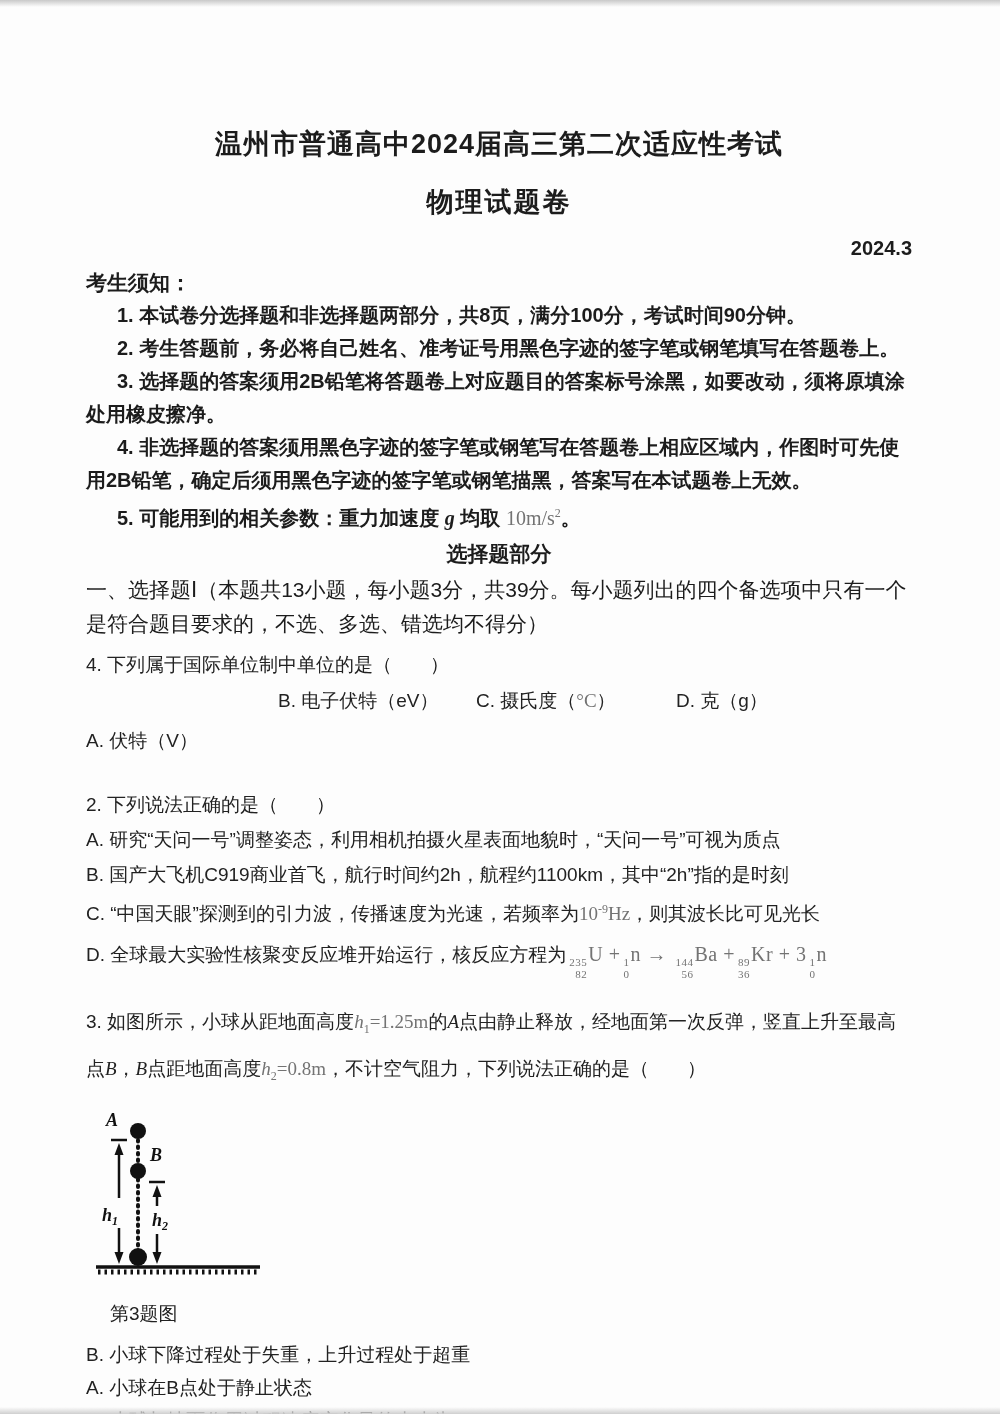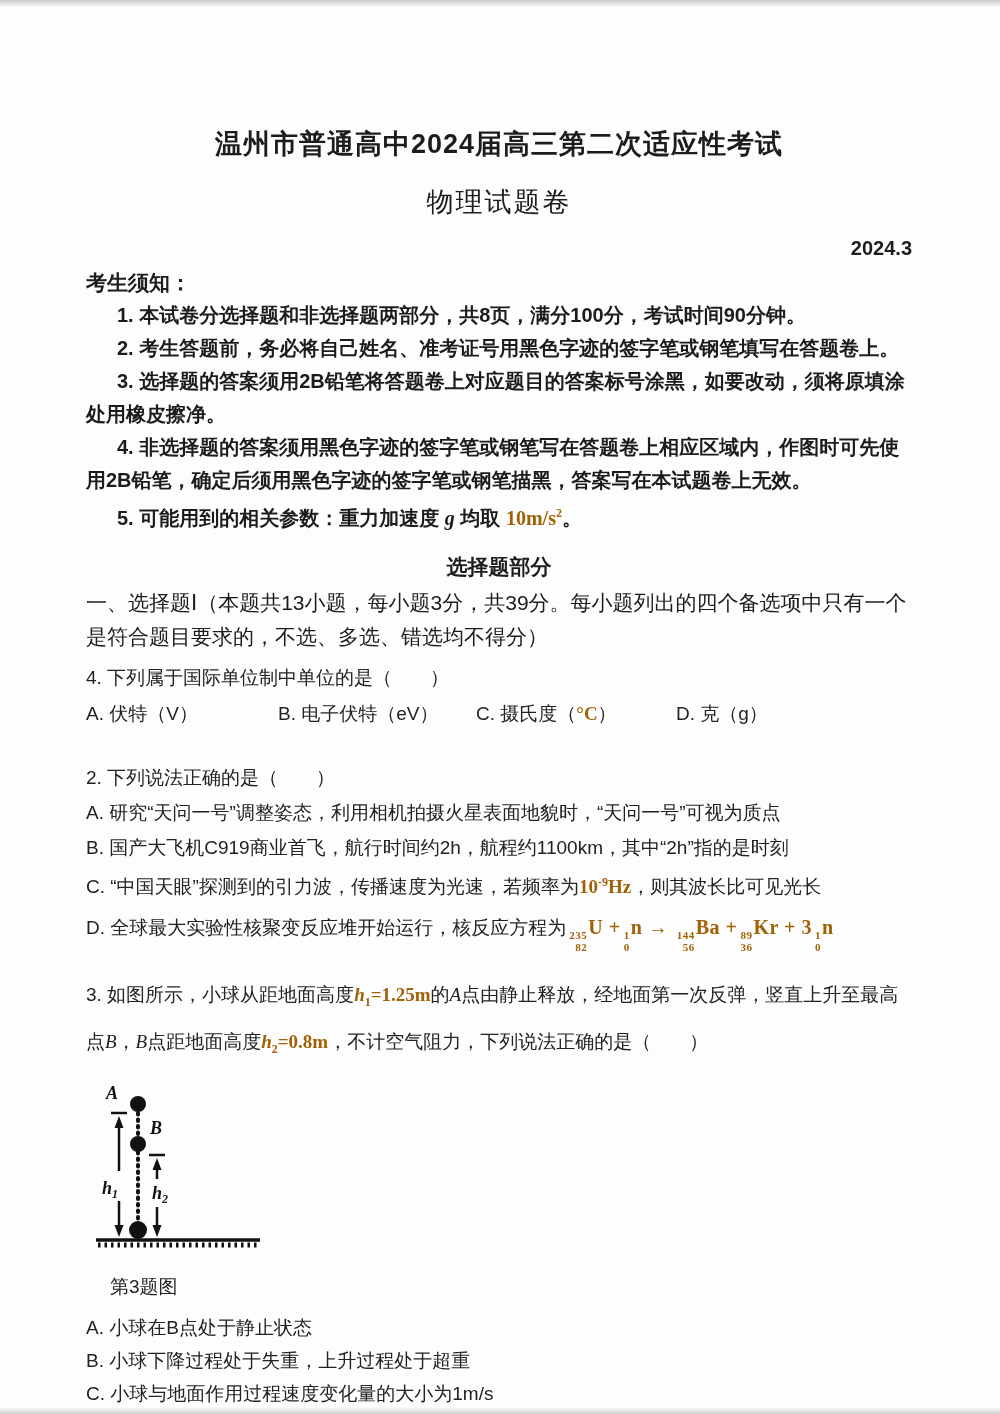--- a/index.html
+++ b/index.html
@@ -9,38 +9,38 @@
     font-family:"Liberation Sans","DejaVu Sans",sans-serif;
     position:relative;
   }
   .scan-edge-top { position:absolute; top:0; left:0; width:100%; height:7px;
     background:linear-gradient(#c9c9c9,rgba(255,255,255,0)); }
   .scan-edge-bottom { position:absolute; bottom:0; left:0; width:100%; height:7px;
     background:linear-gradient(rgba(255,255,255,0),#cfcfcf); }
   .content { padding:126px 88px 0 86px; }
 
   .doc-title { text-align:center; font-size:27px; font-weight:700; letter-spacing:1px; }
-  .doc-subtitle { text-align:center; font-size:27px; font-weight:400; margin-top:22px; letter-spacing:2px; }
+  .doc-subtitle { text-align:center; font-size:27px; font-weight:700; margin-top:22px; letter-spacing:2px; }
   .doc-date { text-align:right; font-size:20px; font-weight:700; margin-top:17px; }
 
   .notice-heading { font-size:21px; font-weight:700; line-height:33px; margin-top:6px; }
   .notice-item { font-size:20px; font-weight:700; line-height:33px; margin:0; text-indent:1.55em; }
   .g-sym { font-family:"Liberation Serif","DejaVu Serif",serif; font-style:italic; font-weight:700; }
-  .formula { font-family:"Liberation Serif","DejaVu Serif",serif; color:#a16207; font-weight:700; }
+  .formula { font-family:"Liberation Serif","DejaVu Serif",serif; color:#737373; font-weight:400; }
   .formula sup { font-size:12px; }
   .formula sub { font-size:12px; }
 
-  .section-heading { text-align:center; font-size:21px; font-weight:700; line-height:34px; margin-top:15px; }
+  .section-heading { text-align:center; font-size:21px; font-weight:700; line-height:34px; margin-top:2px; }
   .section-intro { font-size:21px; font-weight:400; line-height:34px; margin:2px 0 8px 0; }
 
   .question { font-size:19px; line-height:32px; color:#222; }
   .q-stem { margin:0; }
   .q1-block { margin-top:8px; }
   .q1-options { display:flex; margin-top:4px; }
-  .q1-col-a { width:192px; } .q1-col-b { width:198px; } .q1-col-c { width:200px; }
+  .q1-col-a { width:192px;margin-top:40px; } .q1-col-b { width:198px; } .q1-col-c { width:200px; }
   .q2-block { margin-top:30px; }
   .q2-block p { margin:0; line-height:35px; }
   .q2-option-d { margin-top:6px !important; }
   .q3-block { margin-top:22px; }
   .q3-block .q-stem { line-height:40px; }
   .var { font-family:"Liberation Serif","DejaVu Serif",serif; font-style:italic; }
 
   .ss { display:inline-flex; flex-direction:column; align-items:flex-end;
         line-height:1.05; font-size:11px; vertical-align:-5px; margin:0 1px 0 3px; }
   .eq { font-size:20px; letter-spacing:0.5px; }
@@ -139,21 +139,21 @@
 
         <g>
           <line class="ink" x1="6" y1="161" x2="170" y2="161" stroke-width="3.5"></line>
           <line class="ink" x1="8" y1="166" x2="170" y2="166" stroke-width="5" stroke-dasharray="2.5 4"></line>
         </g>
       </svg>
       <div class="fig-caption">第3题图</div>
     </div>
 
     <div class="q3-options">
+      <p>B. 小球下降过程处于失重，上升过程处于超重</p>
       <p>A. 小球在B点处于静止状态</p>
-      <p>B. 小球下降过程处于失重，上升过程处于超重</p>
       <p>C. 小球与地面作用过程速度变化量的大小为1m/s</p>
     </div>
   </div>
 
 </div>
 
 <div class="scan-edge-bottom"></div>
 
 </body></html>

